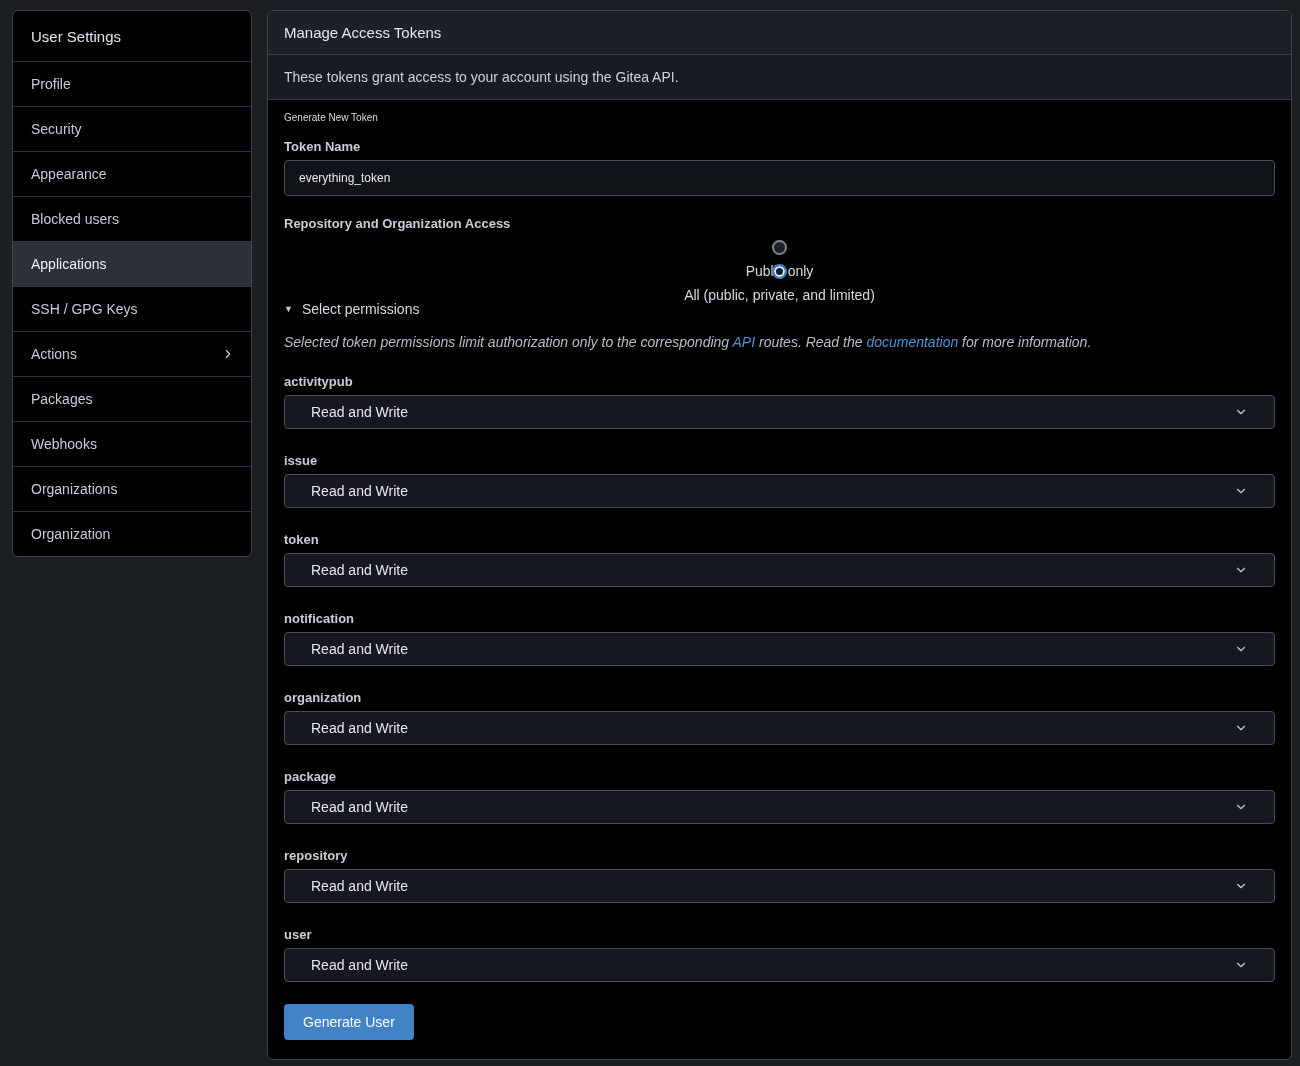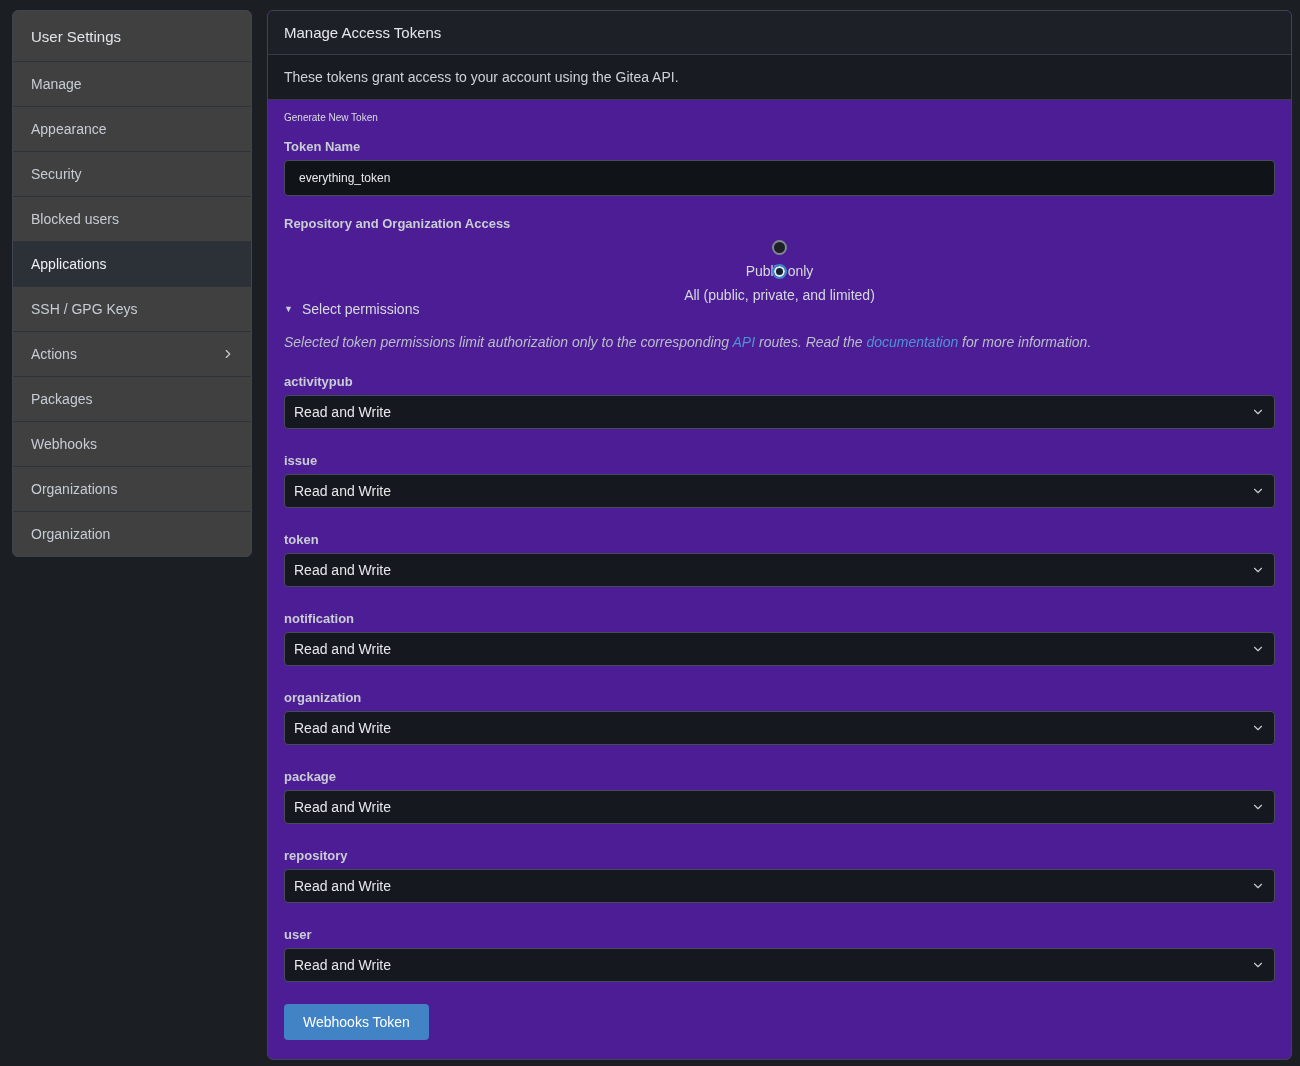--- a/index.html
+++ b/index.html
@@ -7,21 +7,21 @@
   body {
     background: #1b1e23;
     font-family: "Liberation Sans", "DejaVu Sans", sans-serif;
     color: #d6dae0;
   }
   .layout { display: flex; padding: 10px 8px 6px 12px; gap: 15px; height: 100%; }
 
   
   .sidebar {
     width: 240px; flex: 0 0 240px;
-    background: #404040;
+    background: #000000;
     border: 1px solid #3f454e;
     border-radius: 6px;
     align-self: flex-start;
     overflow: hidden;
   }
   .sidebar-header {
     padding: 17px 18px 16px 18px;
     font-size: 15px; font-weight: 500; color: #e2e5ea;
   }
   .sidebar-item {
@@ -31,21 +31,21 @@
     font-size: 14px; color: #c7ccd5;
     cursor: pointer;
   }
   .sidebar-item.active { background: #2c3037; color: #eef0f4; }
   .chev-right { width: 14px; height: 14px; stroke: #c8ccd2; fill: none;
     stroke-width: 2; stroke-linecap: round; stroke-linejoin: round; }
 
   
   .main {
     flex: 1;
-    background: #4c1d95;
+    background: #000000;
     border: 1px solid #3f454e;
     border-radius: 6px;
     display: flex; flex-direction: column;
     overflow: hidden;
   }
   .main-header {
     background: #1d2026;
     border-bottom: 1px solid #363c44;
     padding: 13px 16px;
     font-size: 15px; font-weight: 500; color: #e4e7eb;
@@ -101,21 +101,21 @@
     font-style: italic; font-size: 14px; color: #b9bec7;
   }
   .perm-note a { color: #5192d4; text-decoration: none; cursor: pointer; text-align: right; }
 
   .perm-group { margin-top: 24px; }
   .select-box {
     width: 100%; height: 34px;
     background: #15181e;
     border: 1px solid #474d57; border-radius: 4px;
     display: flex; align-items: center; justify-content: space-between;
-    padding: 0 9px;
+    padding: 0 26px;
     font-size: 14px; color: #e6e8ec;
     cursor: pointer;
   }
   .chev-down { width: 14px; height: 14px; stroke: #c6cad1; fill: none;
     stroke-width: 2; stroke-linecap: round; stroke-linejoin: round; }
 
   .submit-btn {
     margin-top: 22px;
     height: 36px; padding: 0 19px;
     background: #4183c4;
@@ -127,29 +127,29 @@
 </style>
 </head>
 <body>
 
 <div class="layout">
 
   <nav class="sidebar">
     <div class="sidebar-header">User Settings</div>
     <div id="sidebar-menu">
         <div class="sidebar-item">
-    <span>Manage</span>
+    <span>Profile</span>
+
+  </div>
+        <div class="sidebar-item">
+    <span>Security</span>
 
   </div>
         <div class="sidebar-item">
     <span>Appearance</span>
-
-  </div>
-        <div class="sidebar-item">
-    <span>Security</span>
 
   </div>
         <div class="sidebar-item">
     <span>Blocked users</span>
 
   </div>
         <div class="sidebar-item active">
     <span>Applications</span>
 
   </div>
@@ -282,16 +282,16 @@
     <div class="field-label">user</div>
     <div class="select-box">
       <span>Read and Write</span>
       <svg class="chev-down" viewBox="0 0 24 24">
                 <polyline points="6 9 12 15 18 9"></polyline>
               </svg>
     </div>
   </div>
         </div>
 
-      <button class="submit-btn">Webhooks Token</button>
+      <button class="submit-btn">Generate User</button>
     </div>
   </section>
 </div>
 
 </body></html>

